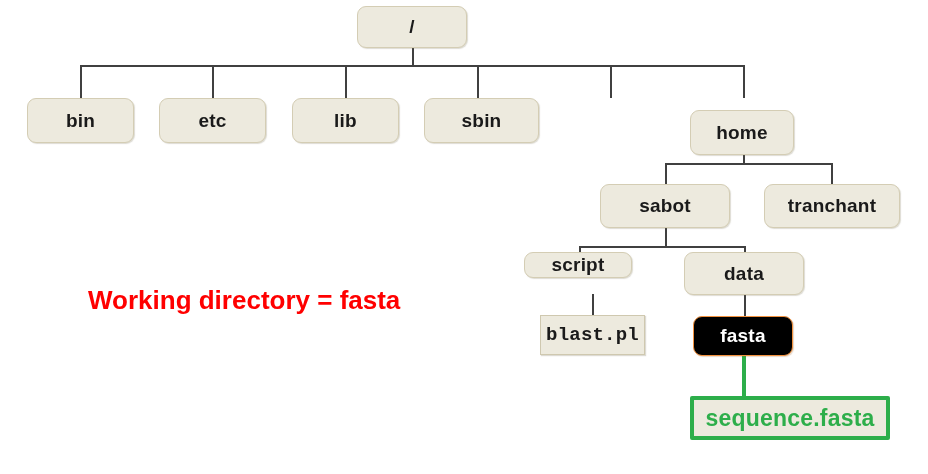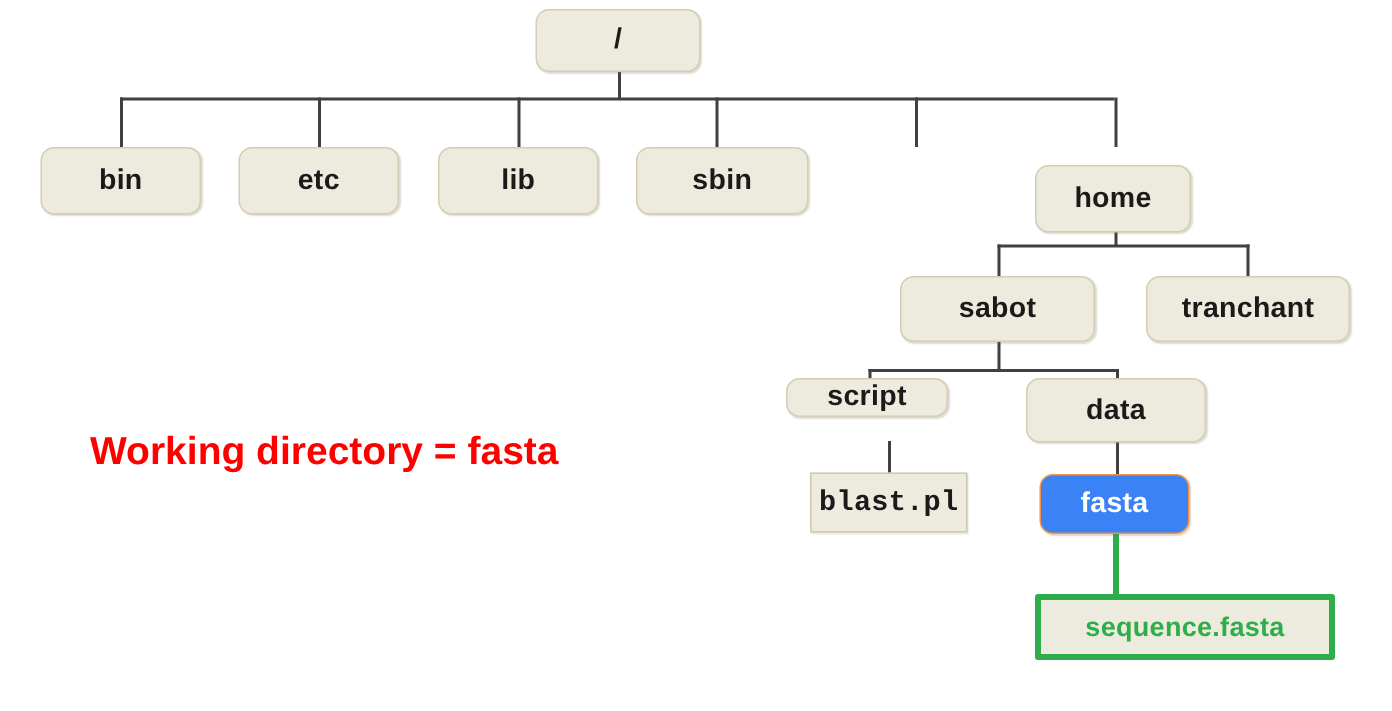--- a/index.html
+++ b/index.html
@@ -46,40 +46,41 @@
     font-size: 19px;
     letter-spacing: 0.2px;
     box-shadow: 1px 1px 1px rgba(120,110,80,0.25);
   }
   .node.sharp {
     border-radius: 0;
     border: 1px solid #CFC8AF;
     font-family: Liberation Mono, monospace;
   }
   .node.highlight {
-    background: #3b82f6;
+    background: #000000;
     border: 1px solid #F3923F;
     color: #ffffff;
     border-radius: 9px;
     box-shadow: 1px 1px 1px rgba(150,90,30,0.25);
   }
   .node.green-outline {
     background: #EDEADE;
     border: 4px solid #2DAE4A;
     border-radius: 2px;
     color: #2DAE4A;
     box-shadow: none;
   }
   
   .caption {
     position: absolute;
     color: #FF0000;
     font-weight: bold;
     font-size: 26px;
     white-space: nowrap;
+    margin-left: 28px;
   }
 </style>
 </head>
 <body>
 
 <div id="canvas">
 
   <div class="edge edge-v" style="left:412px; top:48px; height:18px;"></div>
 
   <div class="edge edge-h" style="left:80px; top:65px; width:663px;"></div>
@@ -149,19 +150,19 @@
   </div>
 
   <div class="node sharp" style="left:540px; top:315px; width:105px; height:40px;">
     <span>blast.pl</span>
   </div>
 
   <div class="node highlight" style="left:693px; top:316px; width:100px; height:40px;">
     <span>fasta</span>
   </div>
 
-  <div class="node green-outline" style="left:690px; top:396px; width:200px; height:44px; font-size:18px;">
+  <div class="node green-outline" style="left:690px; top:396px; width:200px; height:44px; font-size:23px;">
     <span>sequence.fasta</span>
   </div>
 
   <div class="caption" style="left:60px; top:285px;">Working directory = fasta</div>
 
 </div>
 
 </body></html>

